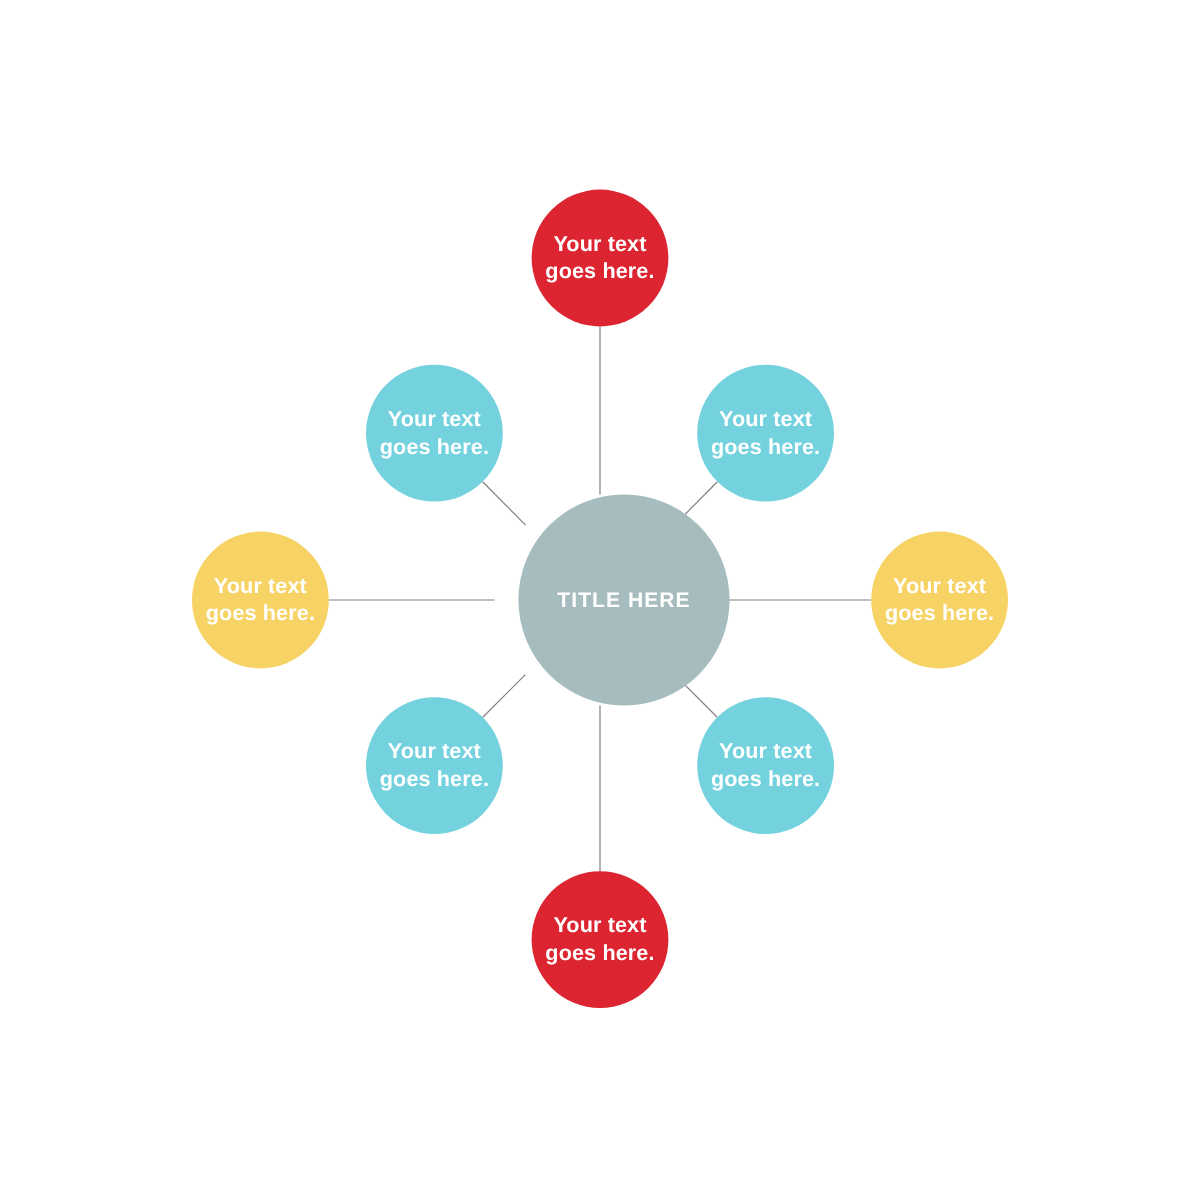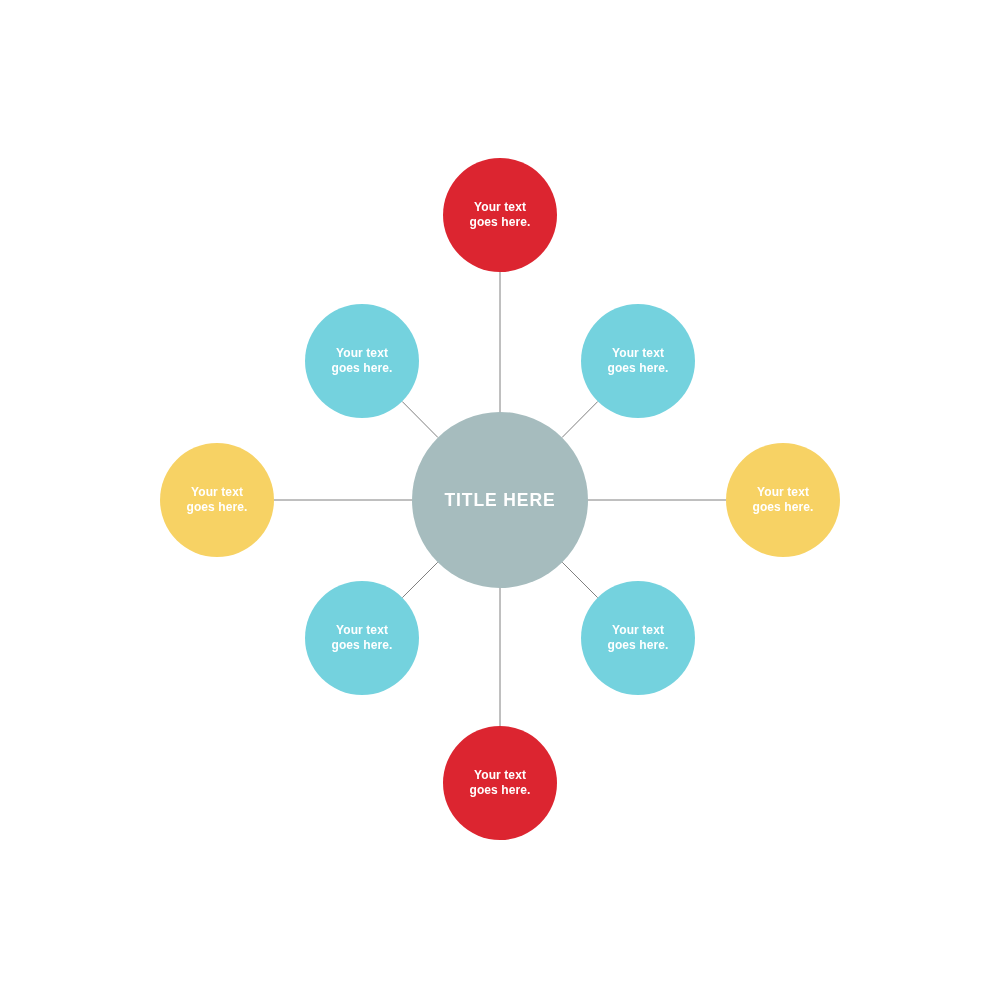--- a/index.html
+++ b/index.html
@@ -50,41 +50,41 @@
   }
   .hub .node-label {
     font-size: 17.5px;
     letter-spacing: 0.9px;
   }
   .spoke {
     width: 114px;
     height: 114px;
   }
   .spoke .node-label {
-    font-size: 12px;
+    font-size: 18px;
   }
 </style>
 </head>
 <body>
 
 <div id="diagram-canvas">
 
   <svg id="connector-layer" viewBox="0 0 1000 1000" width="1000" height="1000" xmlns="http://www.w3.org/2000/svg">
       <line x1="500" y1="412" x2="500" y2="272" stroke="#808080" stroke-width="1"></line>
       <line x1="562.000352302636" y1="437.5503697821275" x2="597.8406808948835" y2="401.45032866384923" stroke="#808080" stroke-width="1"></line>
       <line x1="588" y1="500" x2="726" y2="500" stroke="#808080" stroke-width="1"></line>
       <line x1="562.2253967444162" y1="562.2253967444162" x2="597.6949134723668" y2="597.6949134723668" stroke="#808080" stroke-width="1"></line>
       <line x1="500" y1="588" x2="500" y2="726" stroke="#808080" stroke-width="1"></line>
       <line x1="437.7746032555838" y1="562.2253967444162" x2="402.3050865276332" y2="597.6949134723668" stroke="#808080" stroke-width="1"></line>
       <line x1="412" y1="500" x2="274" y2="500" stroke="#808080" stroke-width="1"></line>
       <line x1="437.99964769736397" y1="437.5503697821275" x2="402.15931910511654" y2="401.45032866384923" stroke="#808080" stroke-width="1"></line>
     </svg>
 
   <div id="node-layer">
-      <div class="node hub" style="left: 412px; top: 412px; width: 176px; height: 176px; background: rgb(166, 188, 190);">
+      <div class="node hub" style="left: 432px; top: 412px; width: 176px; height: 176px; background: rgb(166, 188, 190);">
         <span class="node-label" style="color: rgb(255, 255, 255);">TITLE HERE</span>
       </div>
       <div class="node spoke" style="left: 443px; top: 158px; width: 114px; height: 114px; background: rgb(220, 37, 48);">
         <span class="node-label" style="color: rgb(255, 255, 255);">Your text
 goes here.</span>
       </div>
       <div class="node spoke" style="left: 581px; top: 304px; width: 114px; height: 114px; background: rgb(116, 210, 222);">
         <span class="node-label" style="color: rgb(255, 255, 255);">Your text
 goes here.</span>
       </div>

